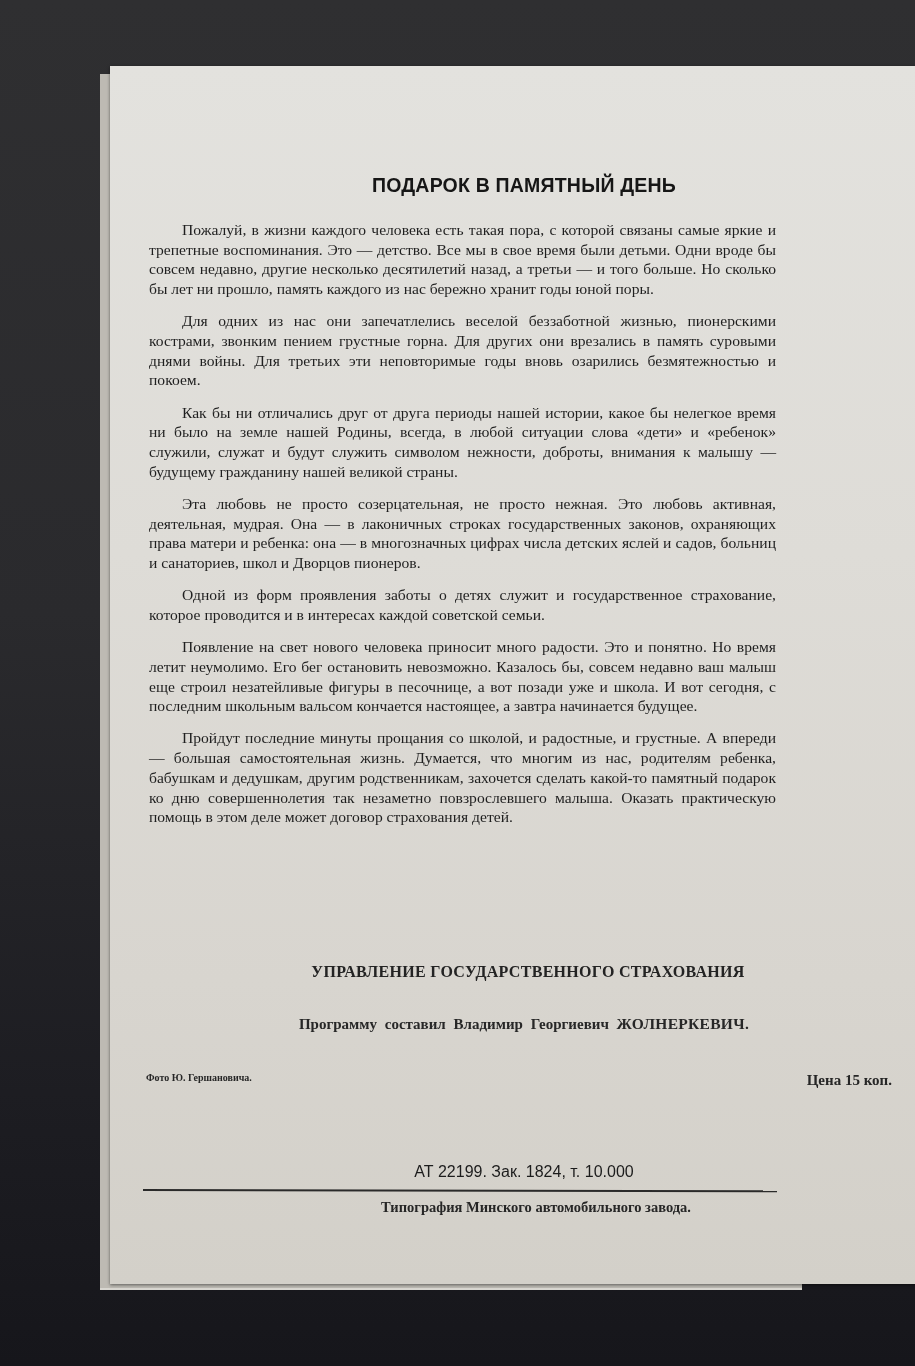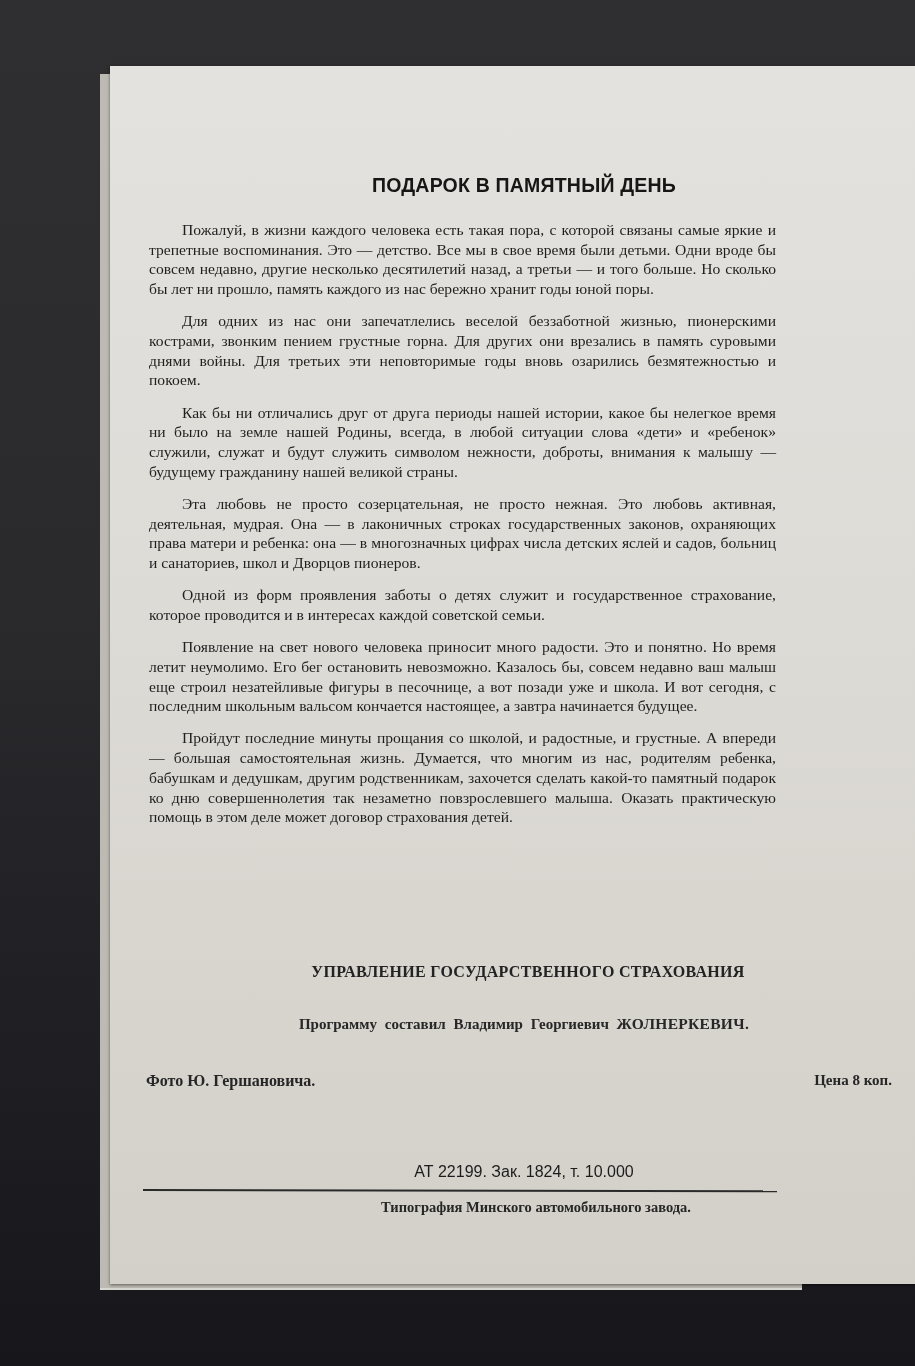--- a/index.html
+++ b/index.html
@@ -85,21 +85,21 @@
     }
     .compiler .surname {
       font-size: 15.5px;
       letter-spacing: 0.3px;
     }
     .photo-credit {
       position: absolute;
       left: 36px;
       top: 1006px;
       font-weight: bold;
-      font-size: 16px;
+      font-size: 10px;
       color: #262626;
       text-align: center;
     }
     .price {
       position: absolute;
       right: 46px;
       top: 1006px;
       font-weight: bold;
       font-size: 15px;
       color: #262626;
@@ -157,18 +157,18 @@
   <div class="org">
     <div>УПРАВЛЕНИЕ ГОСУДАРСТВЕННОГО СТРАХОВАНИЯ</div>
   </div>
 
   <div class="compiler">
     <span>Программу составил Владимир Георгиевич</span>
     <span class="surname">ЖОЛНЕРКЕВИЧ.</span>
   </div>
 
   <div class="photo-credit">Фото Ю. Гершановича.</div>
-  <div class="price">Цена 8 коп.</div>
+  <div class="price">Цена 15 коп.</div>
 
   <div class="imprint">АТ 22199. Зак. 1824, т. 10.000</div>
   <div class="rule"></div>
   <div class="printer">Типография Минского автомобильного завода.</div>
 </div>
 
 </body></html>

